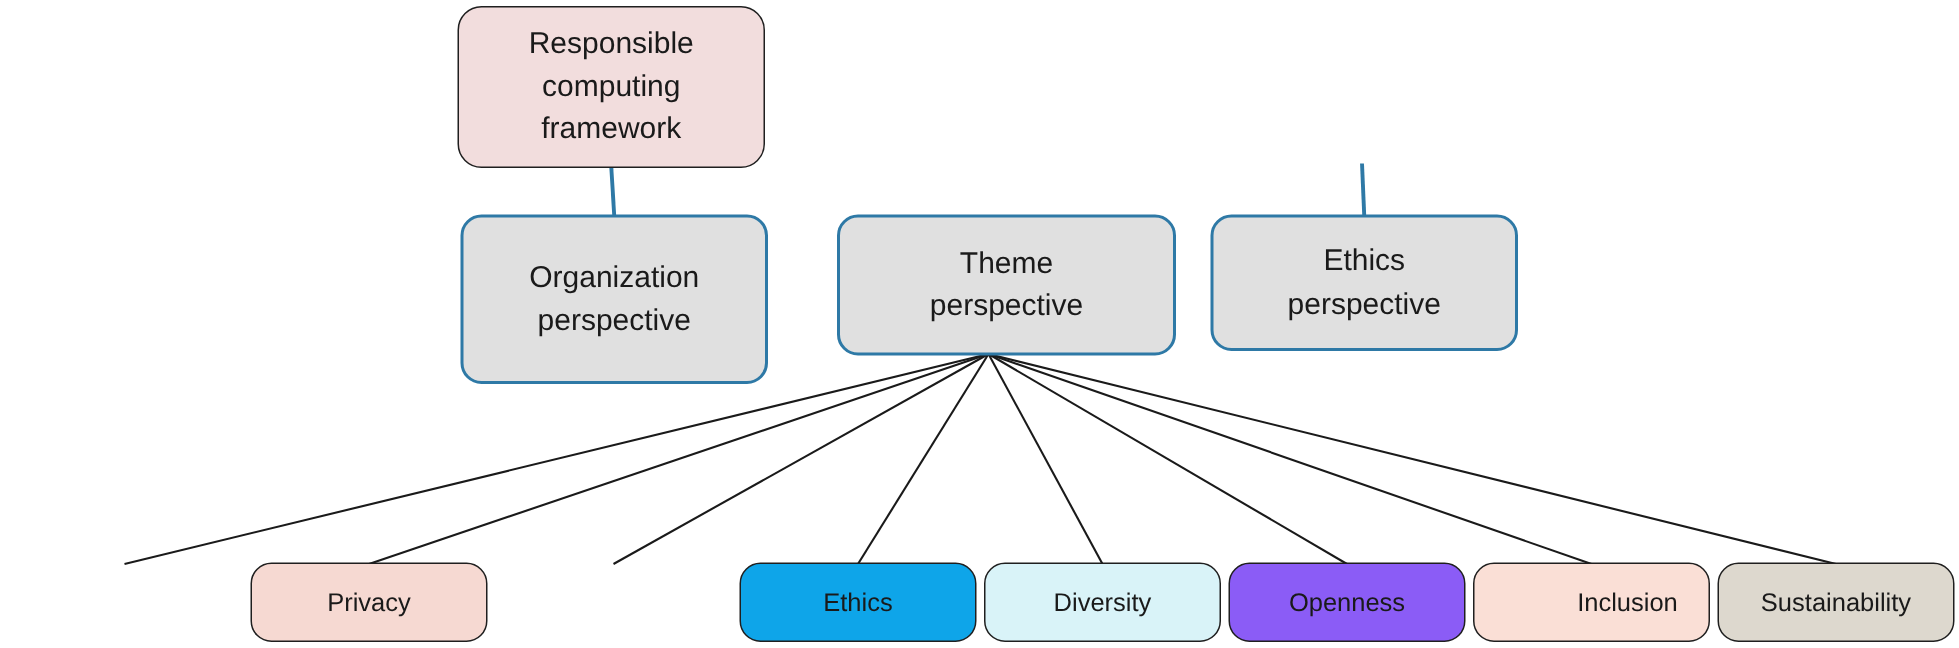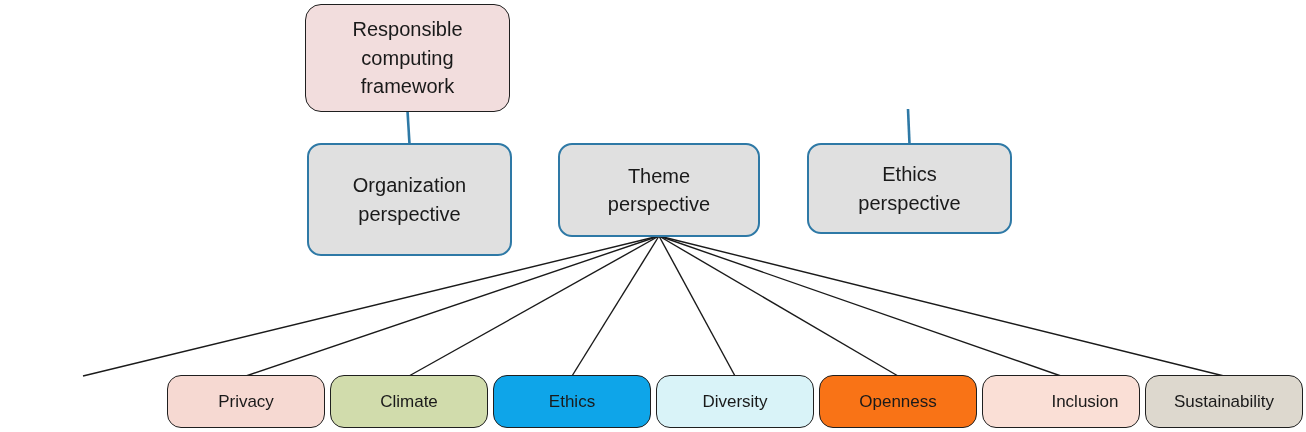--- a/index.html
+++ b/index.html
@@ -53,21 +53,21 @@
     top: 375px;
     height: 53px;
     width: 158px;
     border: 1.6px solid #1f1f1f;
     border-radius: 14px;
     font-size: 17px;
   }
   #node-rcf     { left: 305px; top: 4px;   width: 205px; height: 108px; }
   #node-ta      { left: 806px; top: 4px;   width: 204px; height: 106px; }
   #node-org     { left: 307px; top: 143px; width: 205px; height: 113px; }
-  #node-theme   { left: 558px; top: 143px; width: 202px; height: 94px; }
+  #node-theme   { left: 558px; top: 143px; width: 226px; height: 94px; }
   #node-sponsor { left: 807px; top: 143px; width: 205px; height: 91px; }
   #theme-0 { left: 4px; }
   #theme-1 { left: 167px; }
   #theme-2 { left: 330px; }
   #theme-3 { left: 493px; }
   #theme-4 { left: 656px; }
   #theme-5 { left: 819px; }
   #theme-6 { left: 982px; }
   #theme-7 { left: 1145px; }
 </style>
@@ -99,25 +99,24 @@
 
   <div class="node perspective-box" id="node-theme">Theme
 perspective</div>
 
   <div class="node perspective-box" id="node-sponsor">Ethics
 perspective</div>
 
 
   <div class="node theme-box" id="theme-1" style="background-color: rgb(246, 217, 210);">Privacy</div>
 
-  <div class="node theme-box" id="theme-2" style="background-color: rgb(209, 220, 172);">Climate</div>
 
   <div class="node theme-box" id="theme-3" style="background-color: #0ea5e9;">Ethics</div>
 
   <div class="node theme-box" id="theme-4" style="background-color: rgb(217, 243, 248);">Diversity</div>
 
-  <div class="node theme-box" id="theme-5" style="background-color: #f97316;">Openness</div>
+  <div class="node theme-box" id="theme-5" style="background-color: #8b5cf6;">Openness</div>
 
   <div class="node theme-box" id="theme-6" style="background-color: rgb(250, 223, 214); padding-left: 48px;">Inclusion</div>
 
   <div class="node theme-box" id="theme-7" style="background-color: rgb(221, 216, 206);">Sustainability</div>
 
 </div>
 
 </body></html>

